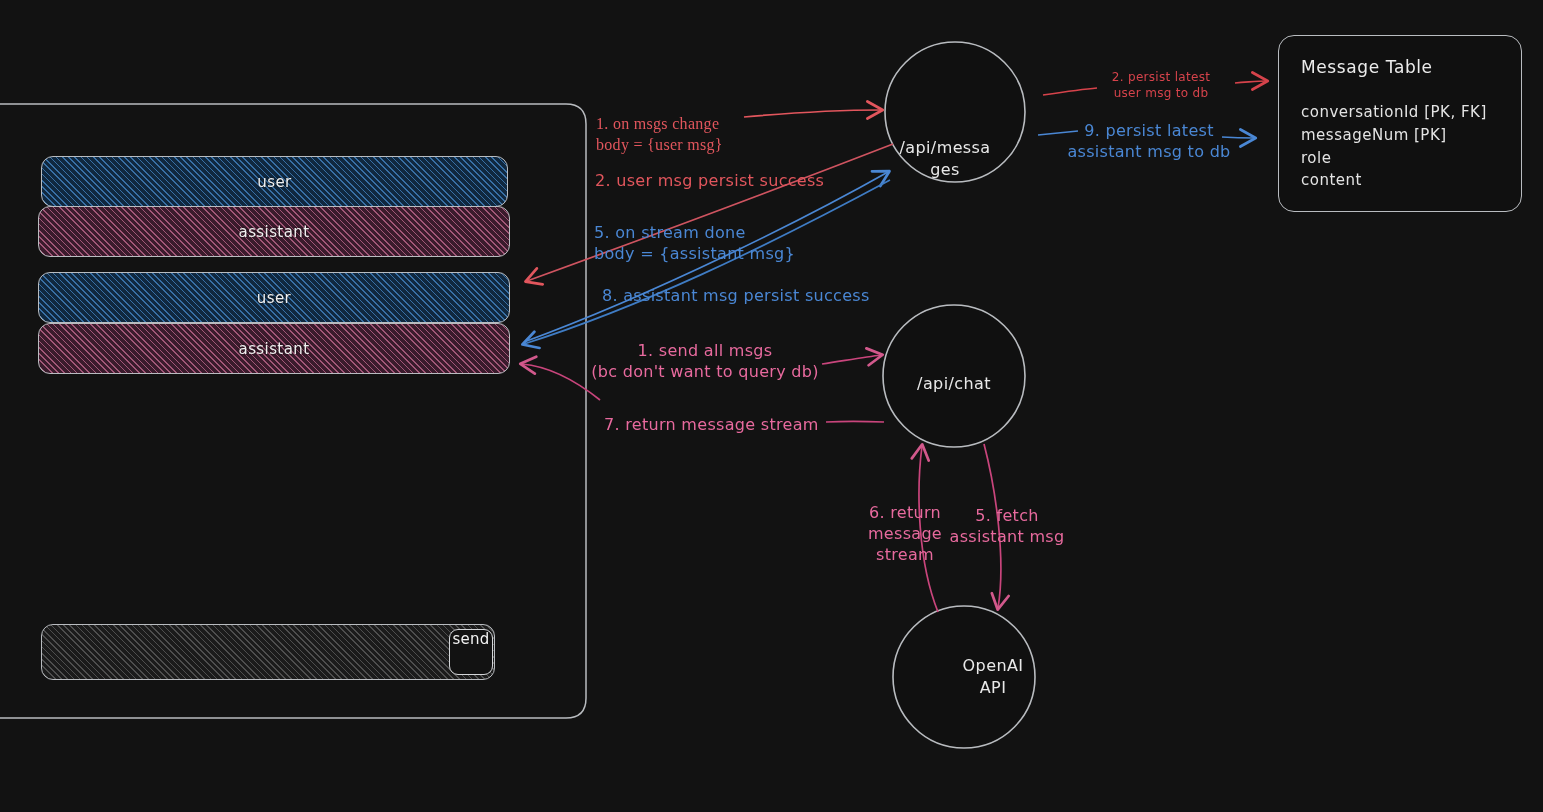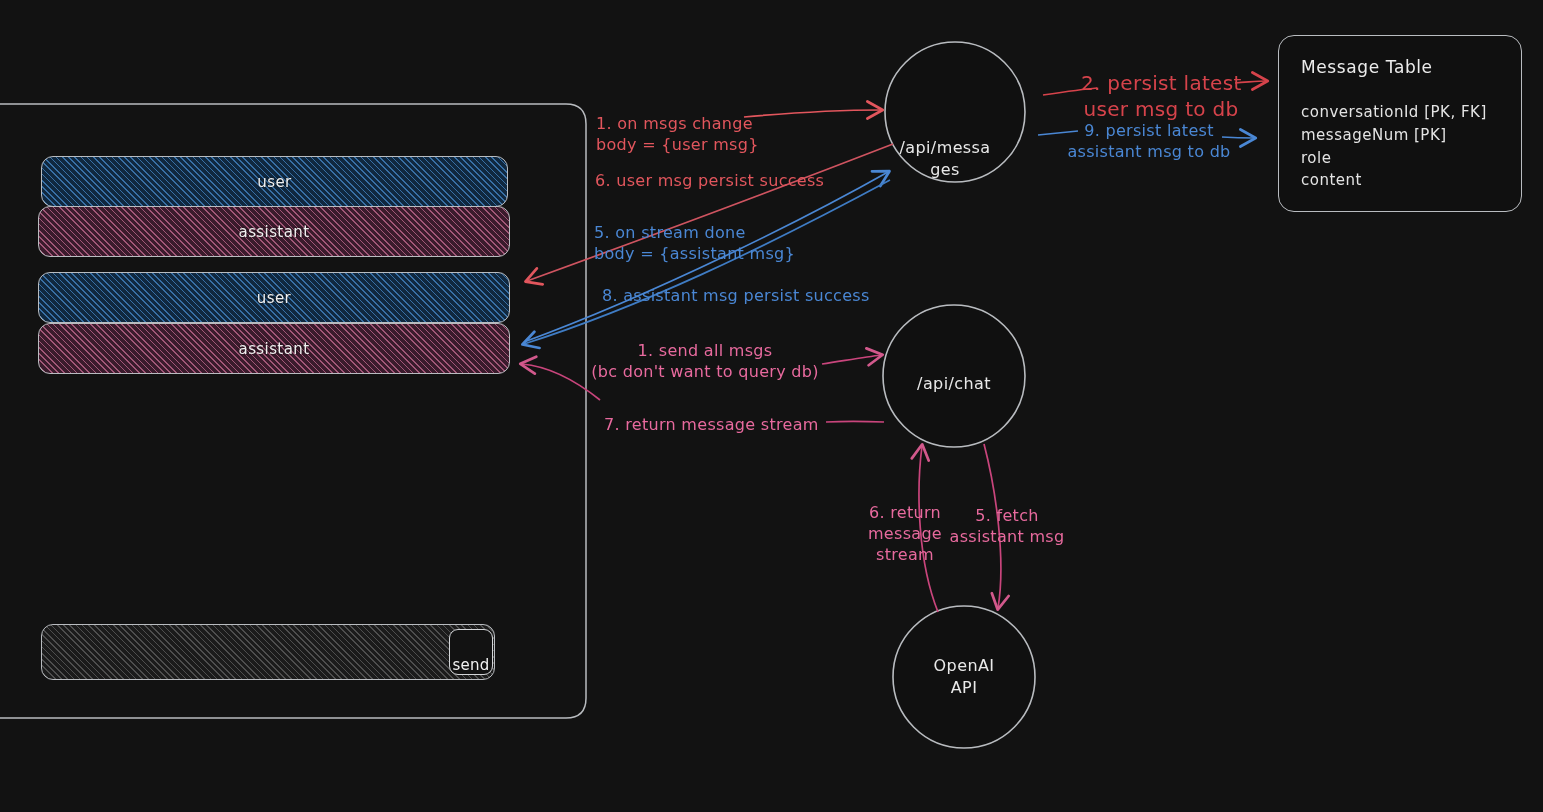--- a/index.html
+++ b/index.html
@@ -40,21 +40,21 @@
     position:absolute;left:41px;top:624px;width:452px;height:54px;
     border:1.4px solid #b9bcc0;border-radius:12px;
     background-color:#1b1b1b;
     background-image:repeating-linear-gradient(45deg,
       rgba(120,120,120,.55) 0px, rgba(120,120,120,.55) 1.1px,
       rgba(0,0,0,0) 1.1px, rgba(0,0,0,0) 4.4px);
   }
   #send-btn{
     position:absolute;left:449px;top:629px;width:42px;height:44px;
     border:1.4px solid #d3d5d8;border-radius:9px;background:#121212;
-    display:flex;align-items:flex-end;justify-content:center;
+    display:flex;align-items:flex-start;justify-content:center;
     color:#f2f2f2;font-size:15px;letter-spacing:.2px;
   }
   #db-box{
     position:absolute;left:1278px;top:35px;width:242px;height:175px;
     border:1.5px solid #b9bcc0;border-radius:16px;background:#101010;
   }
   #db-title{position:absolute;left:1301px;top:57px;color:#ececec;font-size:17px;letter-spacing:.6px;}
   #db-fields{position:absolute;left:1301px;top:101px;color:#e4e4e4;font-size:15px;line-height:1.52;letter-spacing:.5px;white-space:pre-line;}
 </style>
 </head>
@@ -122,37 +122,37 @@
 </div>
 
 <div id="composer"></div>
 <div id="send-btn">
   <span>send</span>
 </div>
 
 <div class="node-text" style="left:885px;top:89px;width:120px;margin-top:48px;">/api/messa
 ges</div>
 <div class="node-text" style="left:884px;top:373px;width:140px;">/api/chat</div>
-<div class="node-text" style="left:894px;top:655px;width:140px;">OpenAI
+<div class="node-text" style="left:894px;top:655px;width:140px;padding-left:29px;">OpenAI
 API</div>
 
 <div id="db-box"></div>
 <div id="db-title">Message Table</div>
 <div id="db-fields">conversationId [PK, FK]
 messageNum [PK]
 role
 content</div>
 
-<div class="lbl" style="left:596px;top:113px;color:#e2565d;font-size:16px;">1. on msgs change
+<div class="lbl" style="left:596px;top:113px;color:#e2565d;font-size:16px;font-family:Liberation Serif, serif;">1. on msgs change
 body = {user msg}</div>
 
-<div class="lbl" style="left:1081px;top:70px;color:#d6434b;font-size:20px;text-align:center;width:160px;">2. persist latest
+<div class="lbl" style="left:1081px;top:70px;color:#d6434b;font-size:12px;text-align:center;width:160px;">2. persist latest
 user msg to db</div>
 
-<div class="lbl" style="left:595px;top:170px;color:#e2565d;font-size:16px;">6. user msg persist success</div>
+<div class="lbl" style="left:595px;top:170px;color:#e2565d;font-size:16px;">2. user msg persist success</div>
 
 <div class="lbl" style="left:585px;top:340px;color:#e86a9e;font-size:16px;text-align:center;width:240px;">1. send all msgs
 (bc don't want to query db)</div>
 
 <div class="lbl" style="left:944px;top:505px;color:#e86a9e;font-size:16px;text-align:center;width:126px;">5. fetch
 assistant msg</div>
 
 <div class="lbl" style="left:858px;top:502px;color:#e86a9e;font-size:16px;text-align:center;width:94px;">6. return
 message
 stream</div>

